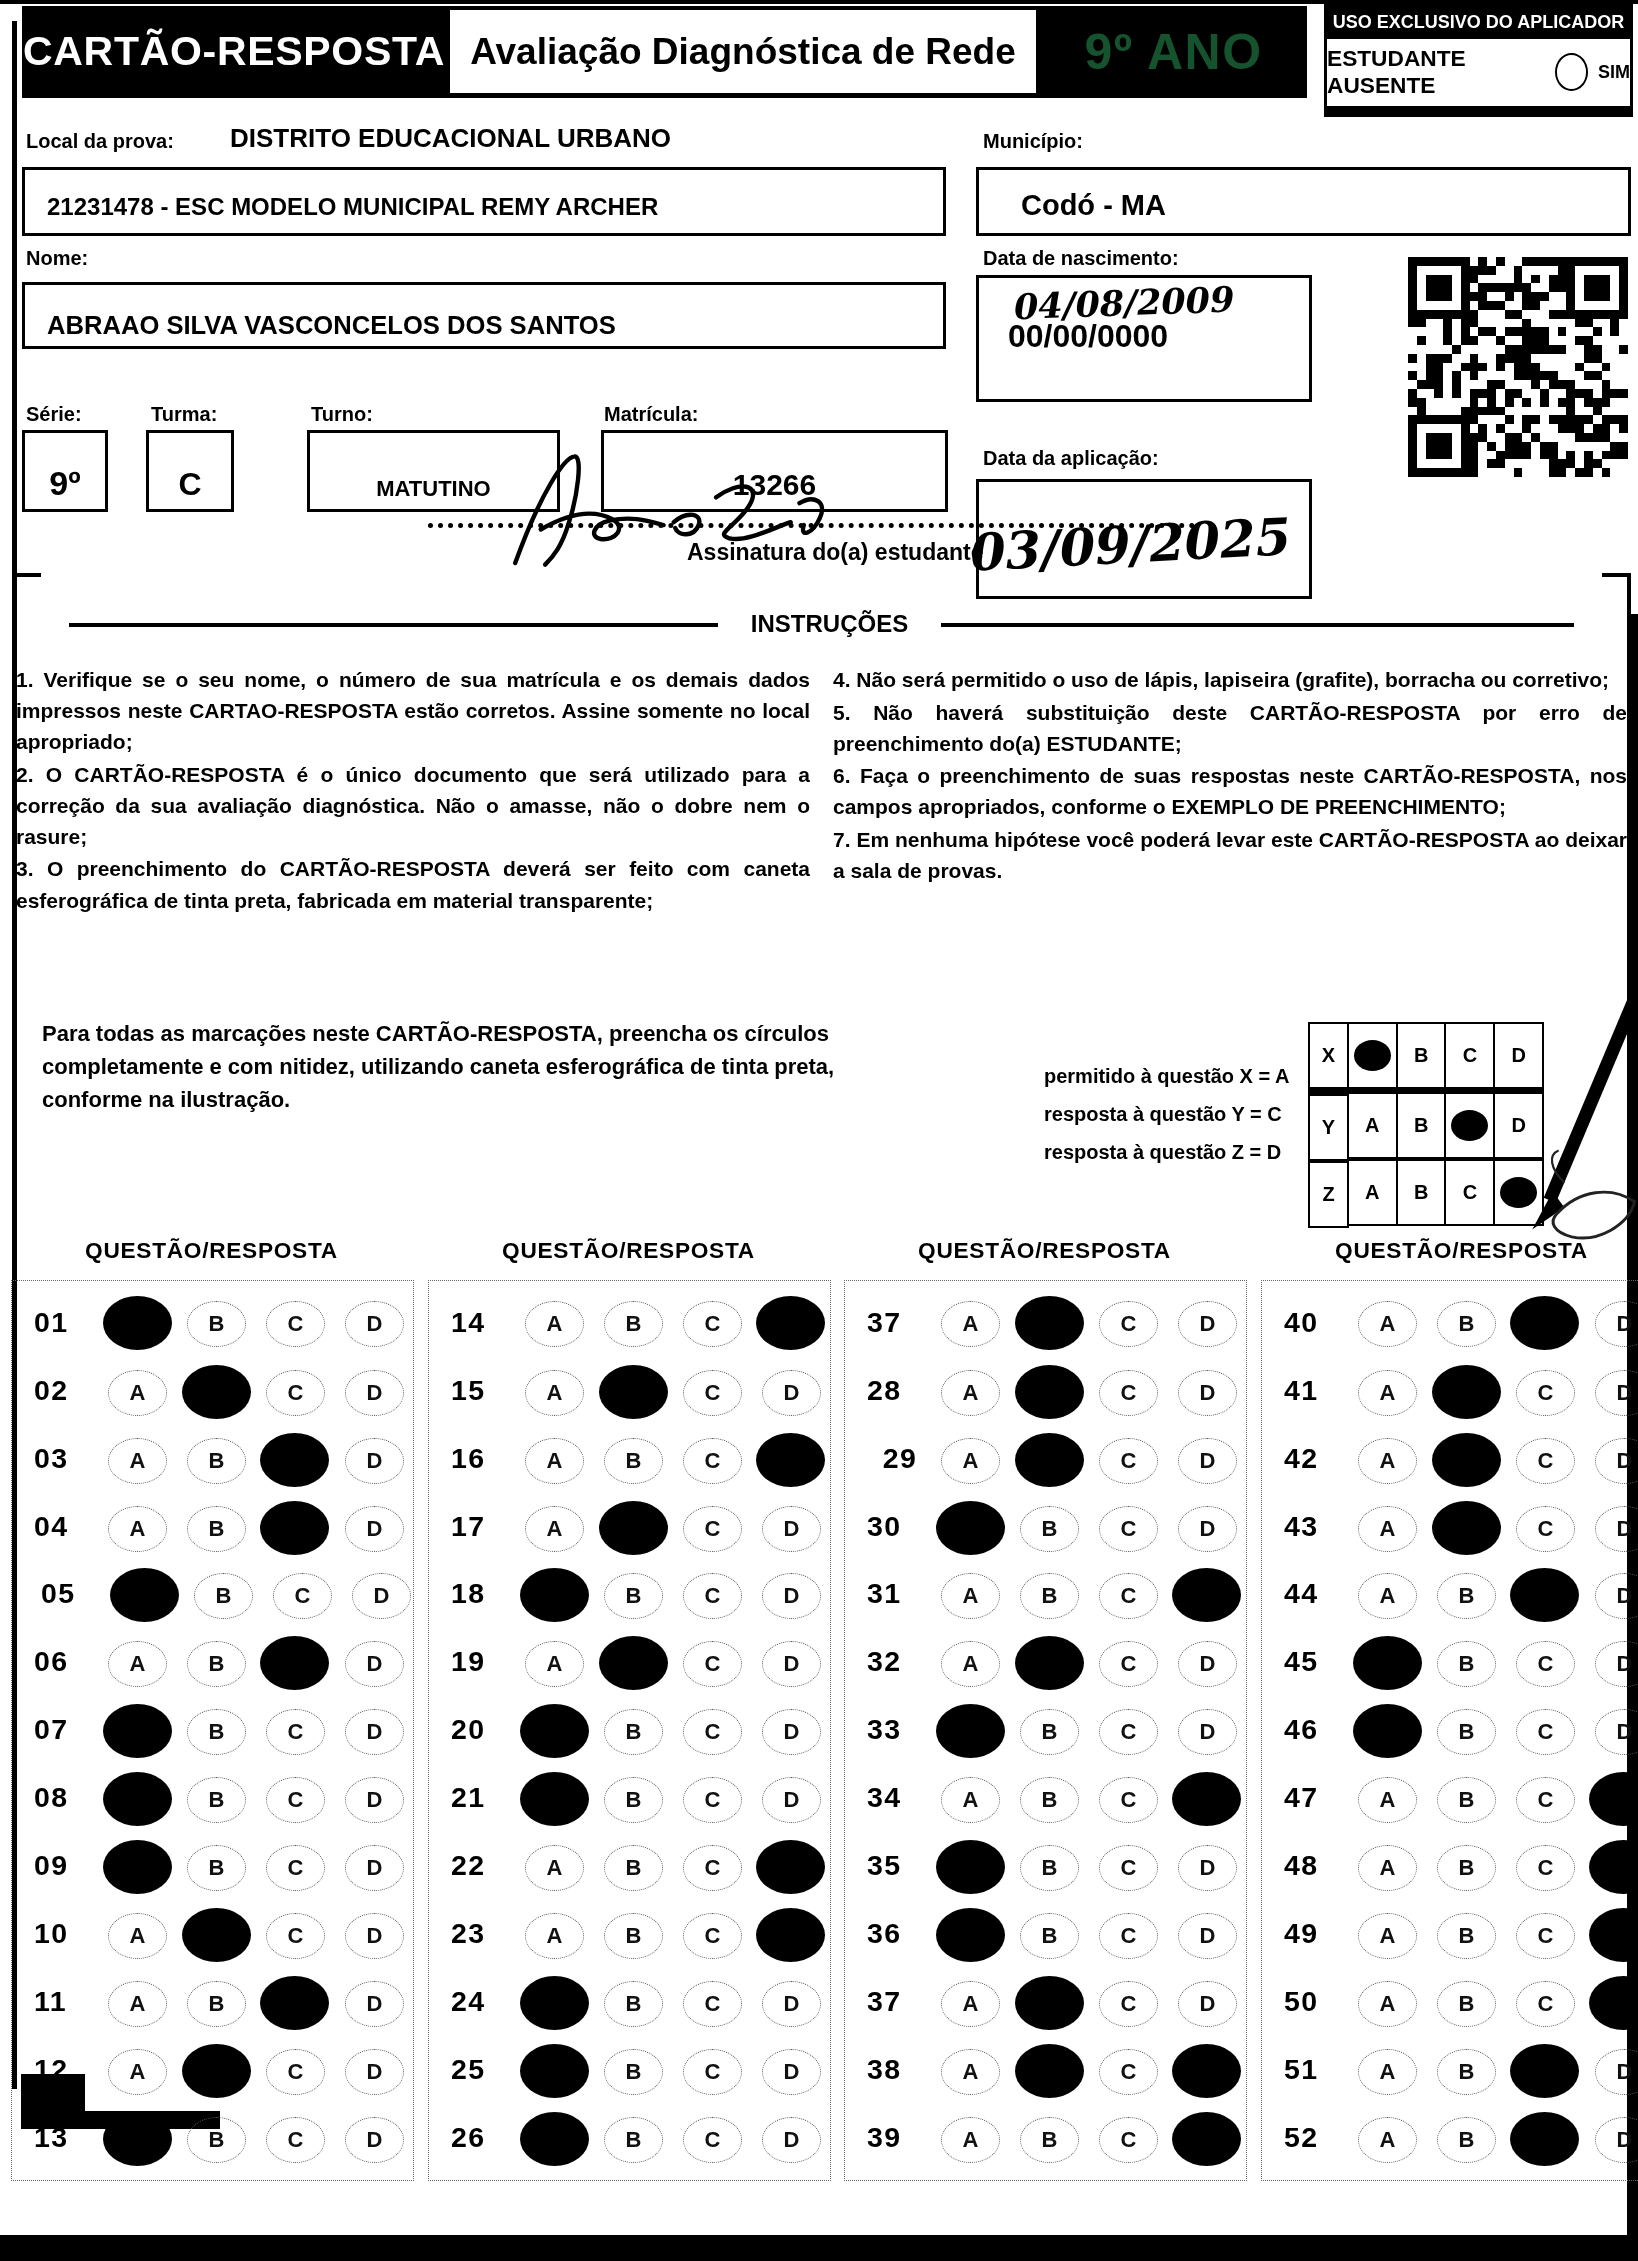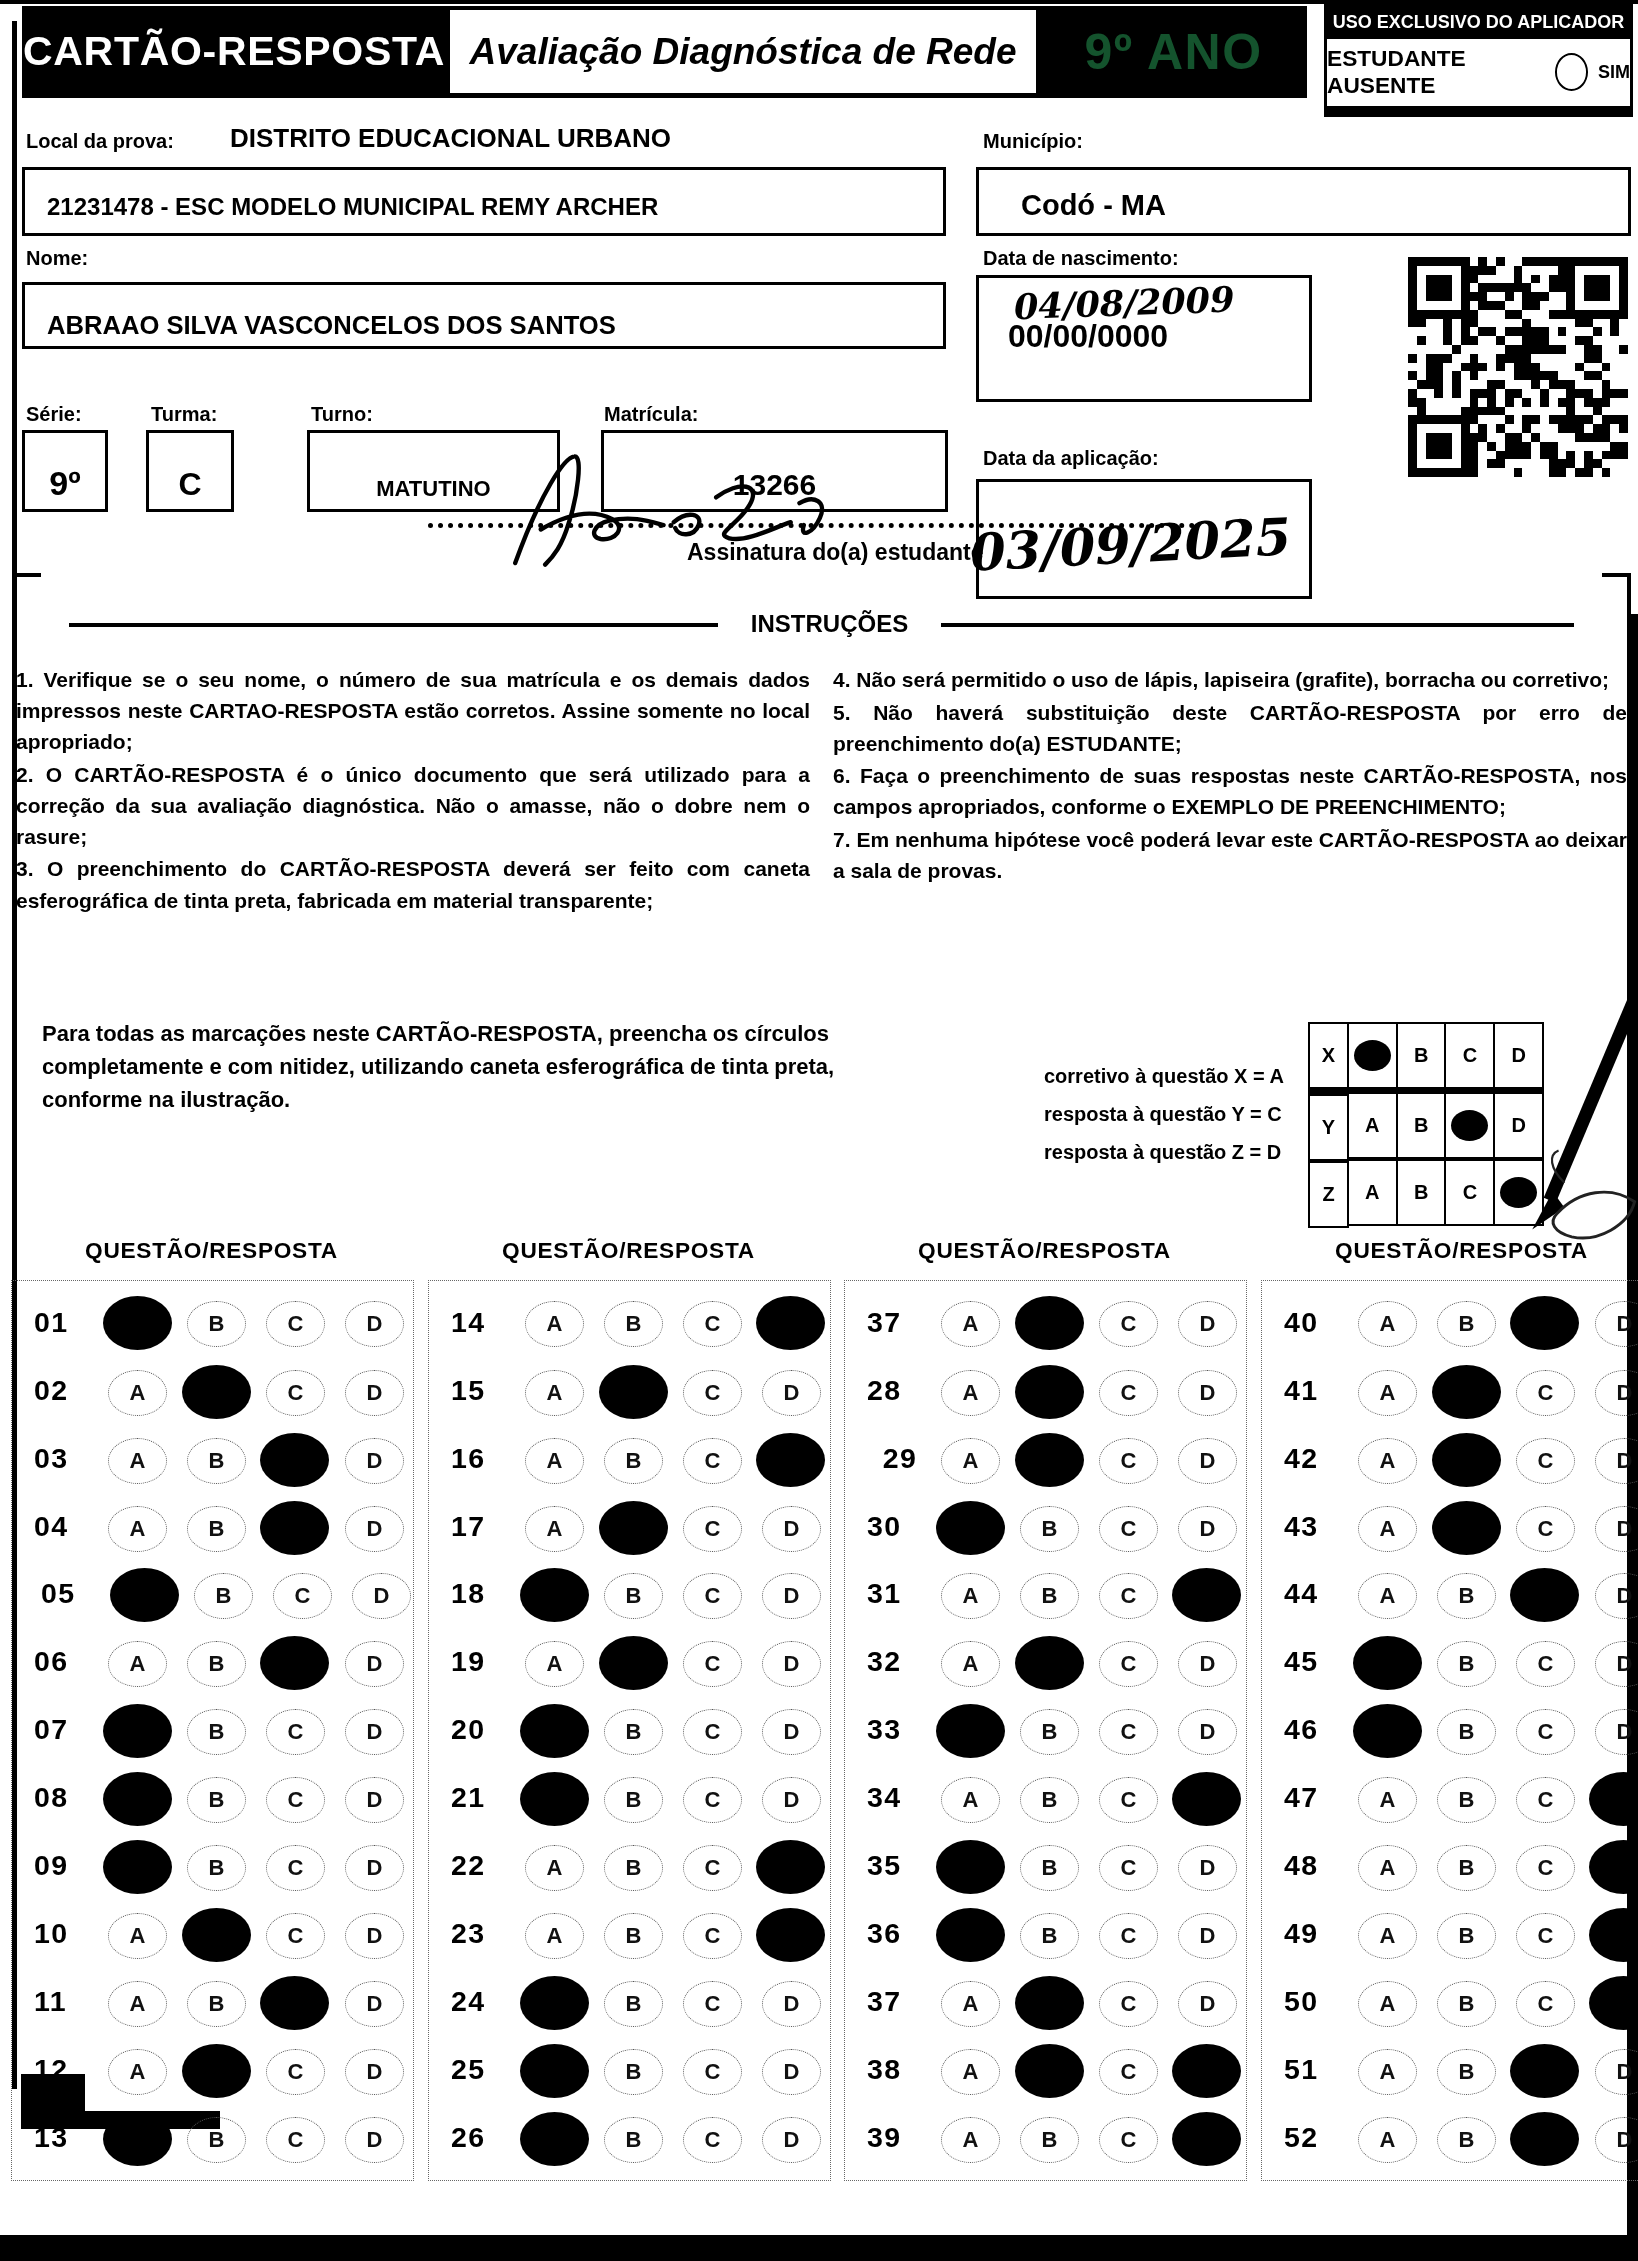--- a/index.html
+++ b/index.html
@@ -4,21 +4,21 @@
 <style>
   html,body{margin:0;padding:0;background:#888;}
   .sheet{position:relative;width:1639px;height:2261px;background:#fff;
          font-family:"Liberation Sans",sans-serif;color:#000;overflow:hidden;}
   .abs{position:absolute;}
   
   .edge{background:#000;}
   
   .hband{background:#000;}
   .h-card{color:#fff;font-weight:bold;font-size:41px;letter-spacing:0.7px;display:flex;align-items:center;justify-content:center;}
-  .h-exam{background:#fff;font-weight:bold;font-size:37px;display:flex;align-items:center;justify-content:center;font-style:italic;}
+  .h-exam{background:#fff;font-weight:bold;font-size:37px;display:flex;align-items:center;justify-content:center;}
   .h-grade{color:#14532d;font-weight:bold;font-size:50px;display:flex;align-items:center;justify-content:center;letter-spacing:1.5px;}
   .apl-box{border:3.7px solid #000;background:#000;}
   .apl-title{color:#fff;font-weight:bold;font-size:18px;text-align:center;padding:4.4px 0 5.8px 0;}
   .apl-body{background:#fff;display:flex;align-items:center;justify-content:center;gap:10.2px;height:67px;}
   .apl-label{font-weight:bold;font-size:22.7px;}
   .apl-circle{width:34px;height:34px;border:2.9px solid #000;border-radius:50%;}
   .apl-sim{font-weight:bold;font-size:18px;}
   .lbl{font-weight:bold;font-size:20px;}
   .fbox{border:3.7px solid #000;background:#fff;}
   .fval{font-weight:bold;}
@@ -768,21 +768,21 @@
     </div>
   <div class="abs instr-col" style="left:833px;top:664px;width:794px;" id="instr-right">
       <p>4. Não será permitido o uso de lápis, lapiseira (grafite), borracha ou corretivo;</p>
       <p>5. Não haverá substituição deste CARTÃO-RESPOSTA por erro de preenchimento do(a) ESTUDANTE;</p>
       <p>6. Faça o preenchimento de suas respostas neste CARTÃO-RESPOSTA, nos campos apropriados, conforme o EXEMPLO DE PREENCHIMENTO;</p>
       <p>7. Em nenhuma hipótese você poderá levar este CARTÃO-RESPOSTA ao deixar a sala de provas.</p>
     </div>
 
   <div class="abs note" style="left:42px;top:1017px;width:833px;">Para todas as marcações neste CARTÃO-RESPOSTA, preencha os círculos completamente e com nitidez, utilizando caneta esferográfica de tinta preta, conforme na ilustração.</div>
   <div class="abs legend" style="left:1044px;top:1057px;width:468px;" id="legend">
-      <div>corretivo à questão X = A</div>
+      <div>permitido à questão X = A</div>
       <div>resposta à questão Y = C</div>
       <div>resposta à questão Z = D</div>
     </div>
   <div class="abs" style="left:1308px;top:1022px;" id="exgrid">
       <div class="exrow" style="border-bottom: 5.8px solid rgb(0, 0, 0);">
         <div class="excell" style="width: 37px; height: 63px;">X</div>
         <div class="excell" style="width: 47px; height: 63px; margin-left: -2.2px;">
           <div class="exfill"></div>
         </div>
         <div class="excell" style="width: 47px; height: 63px; margin-left: -2.2px;">B</div>

